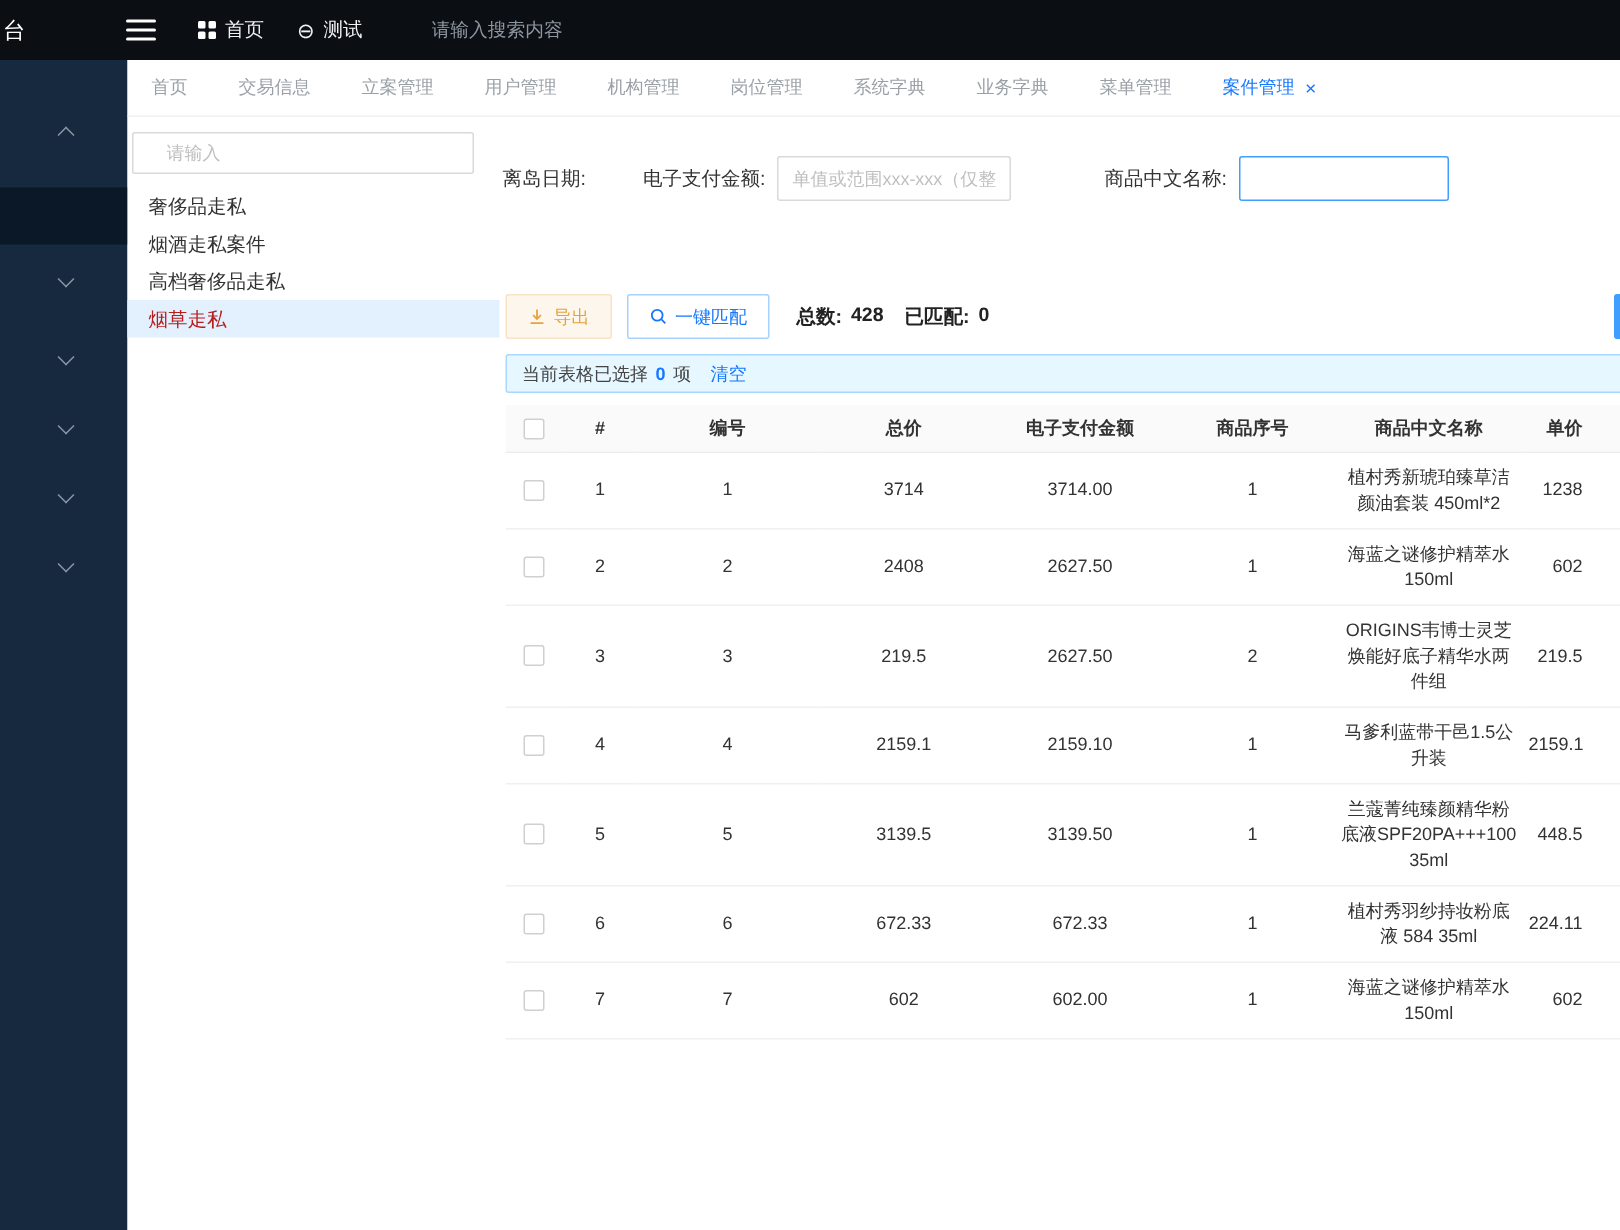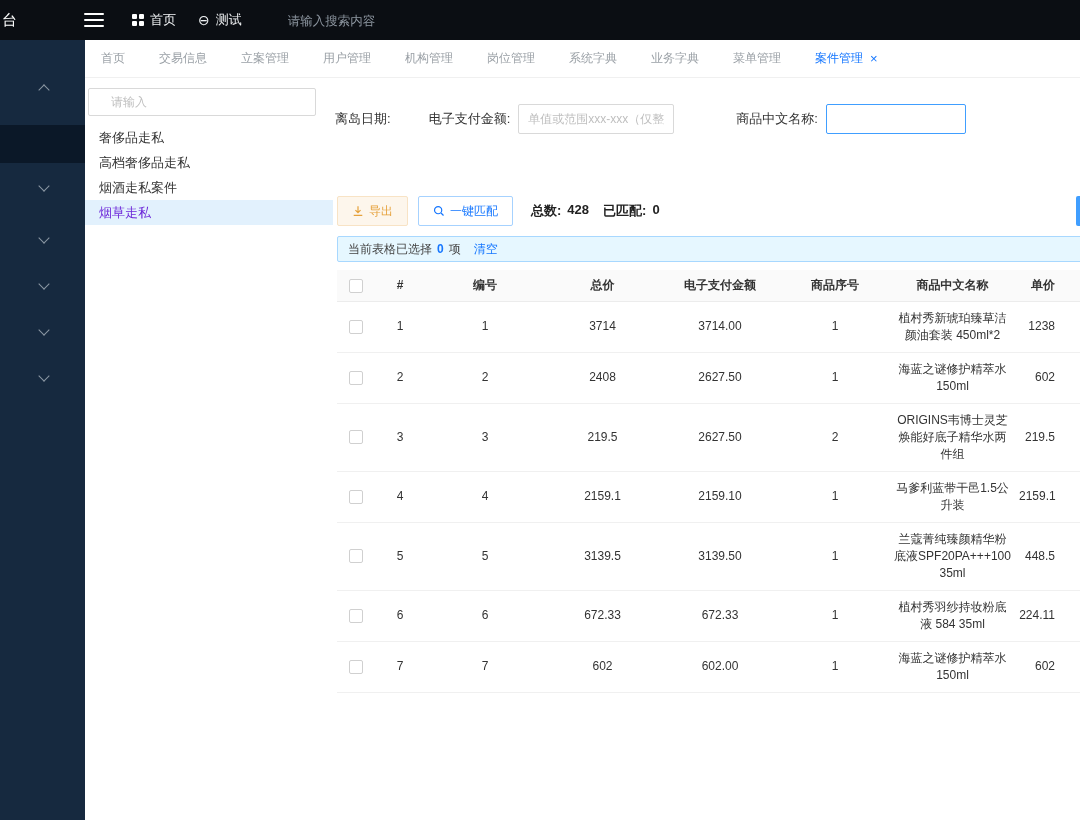--- a/index.html
+++ b/index.html
@@ -44,21 +44,21 @@
   .body-row { display:flex; height:741px; }
 
   
   .left-panel { width:248px; padding-top:10px; flex:none; }
   .tree-search { margin-left:3px; width:228px; height:28px; border:1px solid #d9d9d9;
     border-radius:2px; padding:0 22px; font-size:12px; outline:none; font-family:inherit; color:#333; }
   .tree-search::placeholder { color:#bfbfbf; }
   .tree-list { margin-top:9px; }
   .tree-item { height:25px; line-height:25px; padding-left:14px; font-size:13px; color:#333;
     cursor:pointer; white-space:nowrap; }
-  .tree-item.selected { background:#e2f1fd; color:#6d28d9; }
+  .tree-item.selected { background:#e2f1fd; color:#b91c1c; }
 
   
   .content { position:relative; width:747px; flex:none; }
 
   .filters { display:flex; align-items:center; margin:26px 0 0 2px; white-space:nowrap; }
   .f-label { font-size:13px; color:#333; margin-right:8px; flex:none; }
   .range-input { width:230px; height:30px; border:1px solid #d9d9d9; border-radius:2px;
     display:flex; align-items:center; padding:0 10px; gap:10px; color:#bfbfbf; font-size:12px;
     flex:none; background:#fff; cursor:text; }
   .range-input .sep { color:#bfbfbf; }
@@ -160,22 +160,22 @@
       <span class="tab-close">×</span>
     </span>
   </nav>
 
   <div class="body-row">
 
     <section class="left-panel">
       <input class="tree-search" type="text" placeholder="请输入" style="">
       <div class="tree-list">
         <div class="tree-item">奢侈品走私</div>
+        <div class="tree-item">烟酒走私案件</div>
         <div class="tree-item">高档奢侈品走私</div>
-        <div class="tree-item">烟酒走私案件</div>
         <div class="tree-item selected">烟草走私</div>
       </div>
     </section>
 
     <section class="content">
 
       <div class="filters">
         <span class="f-label">离岛日期:</span>
         <span class="gap30"></span>
         <span class="f-label">电子支付金额:</span>

